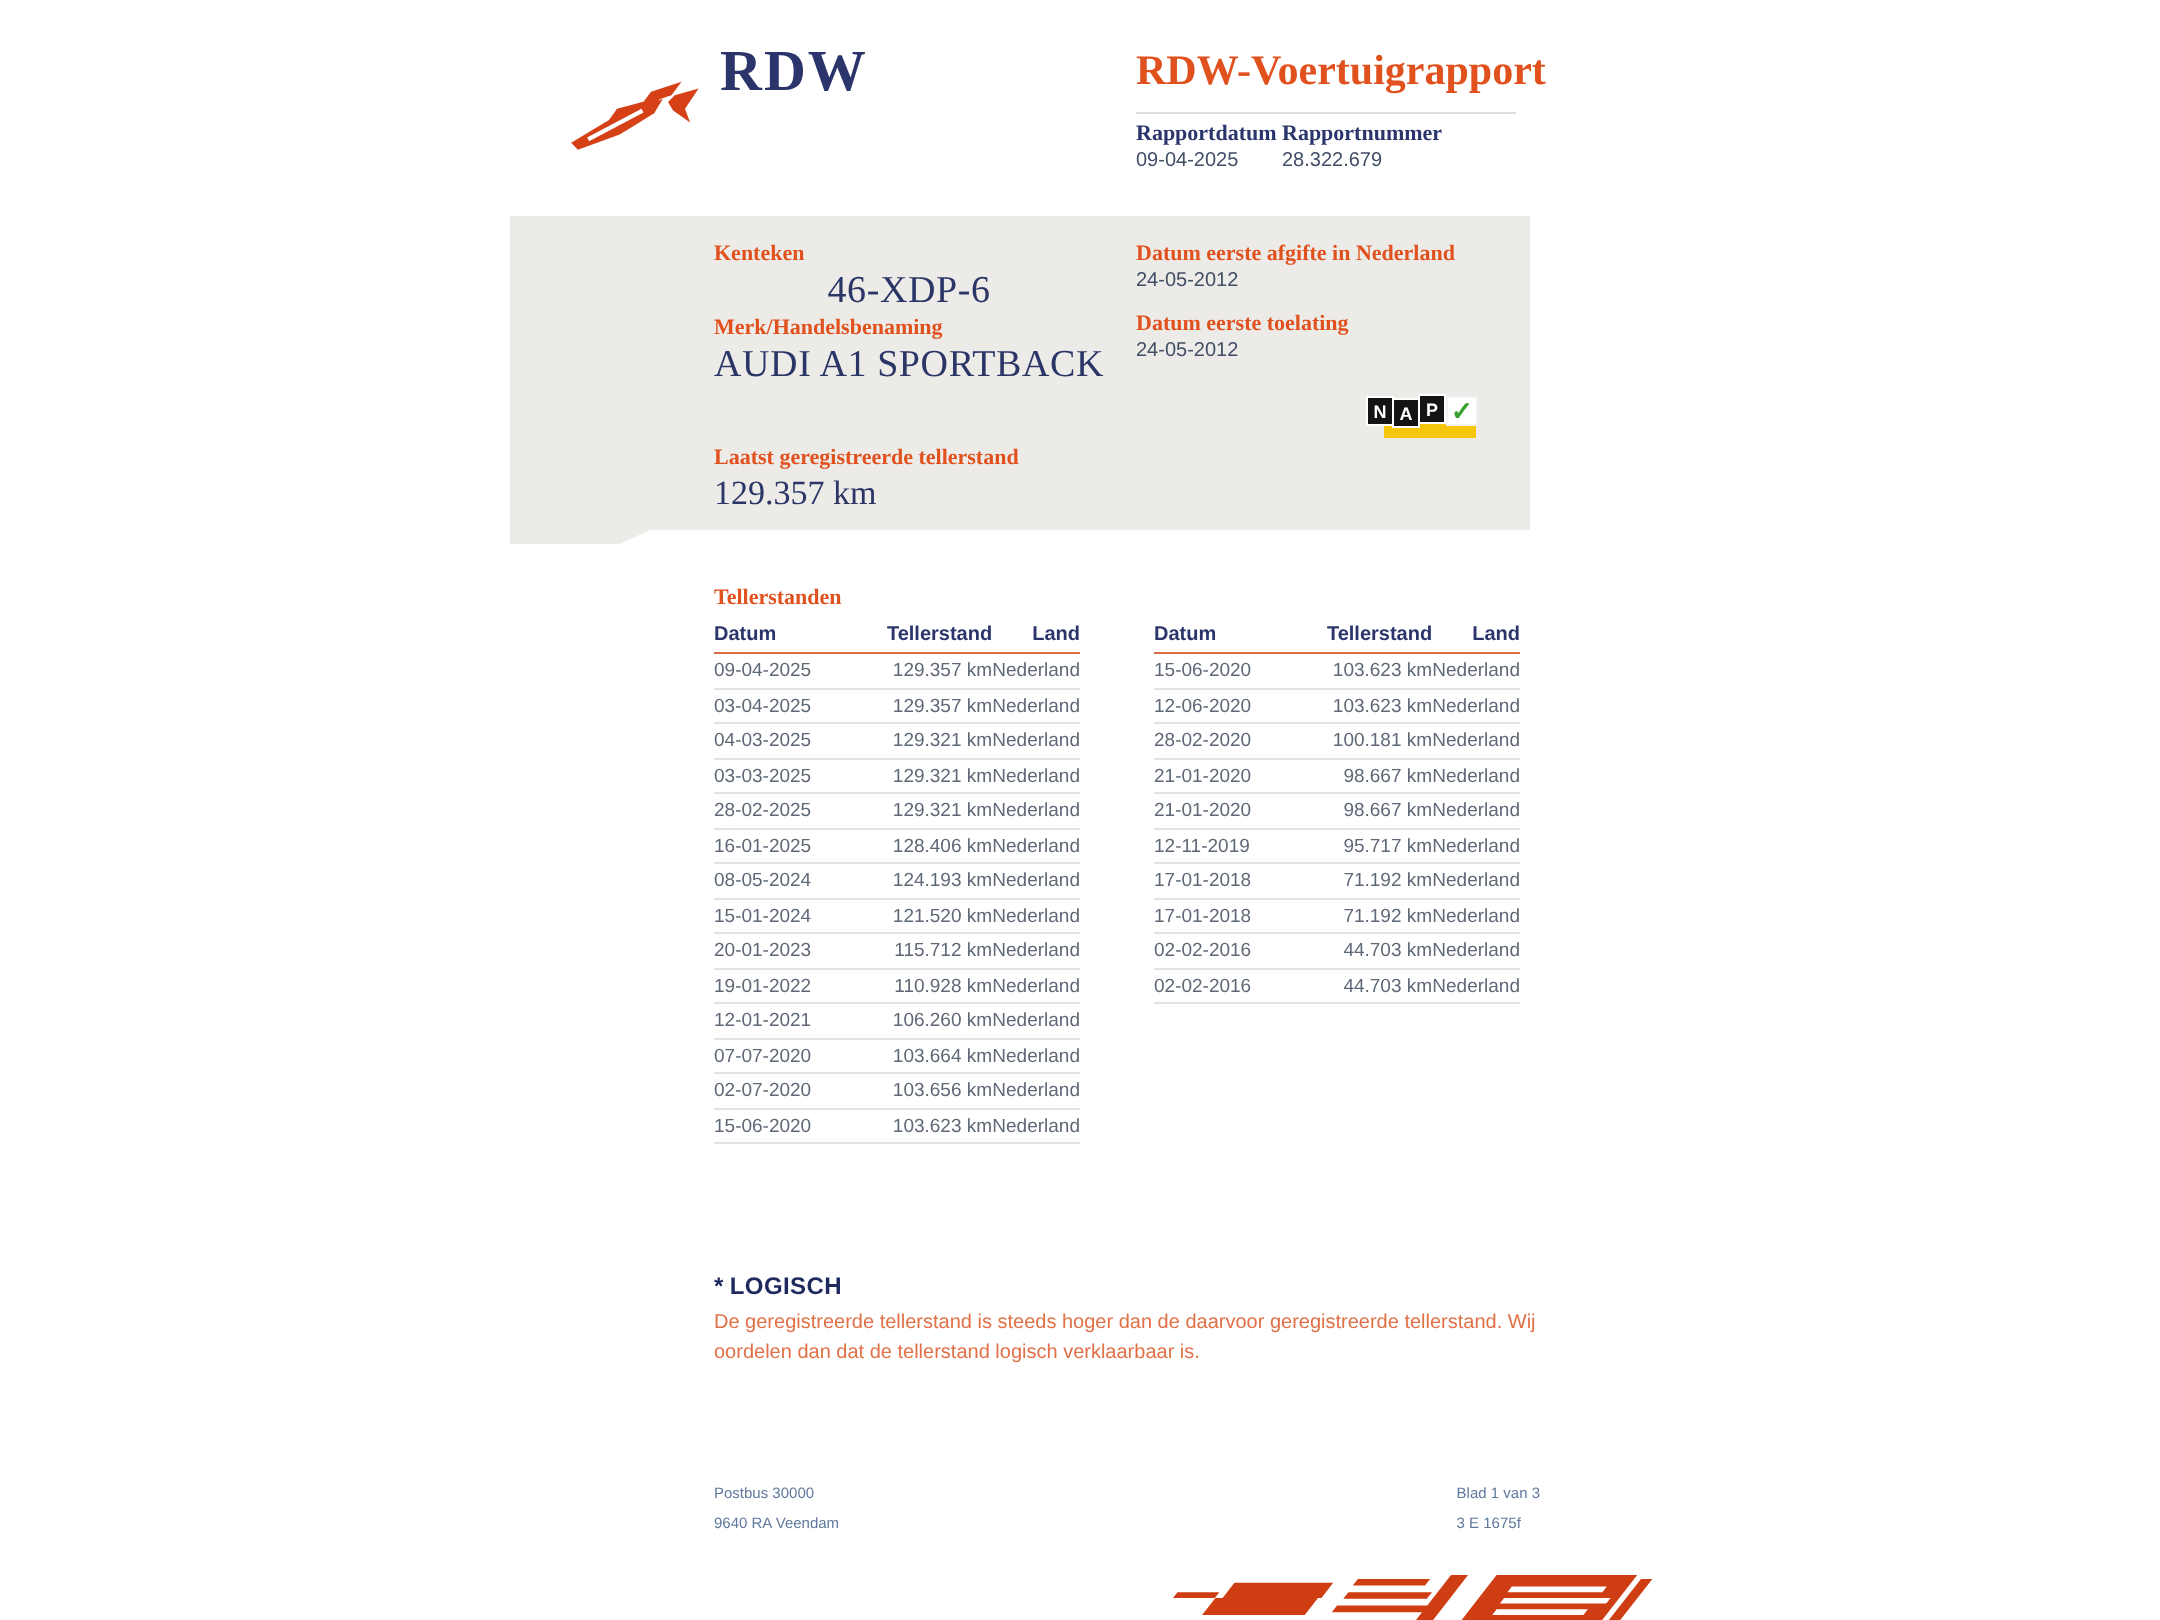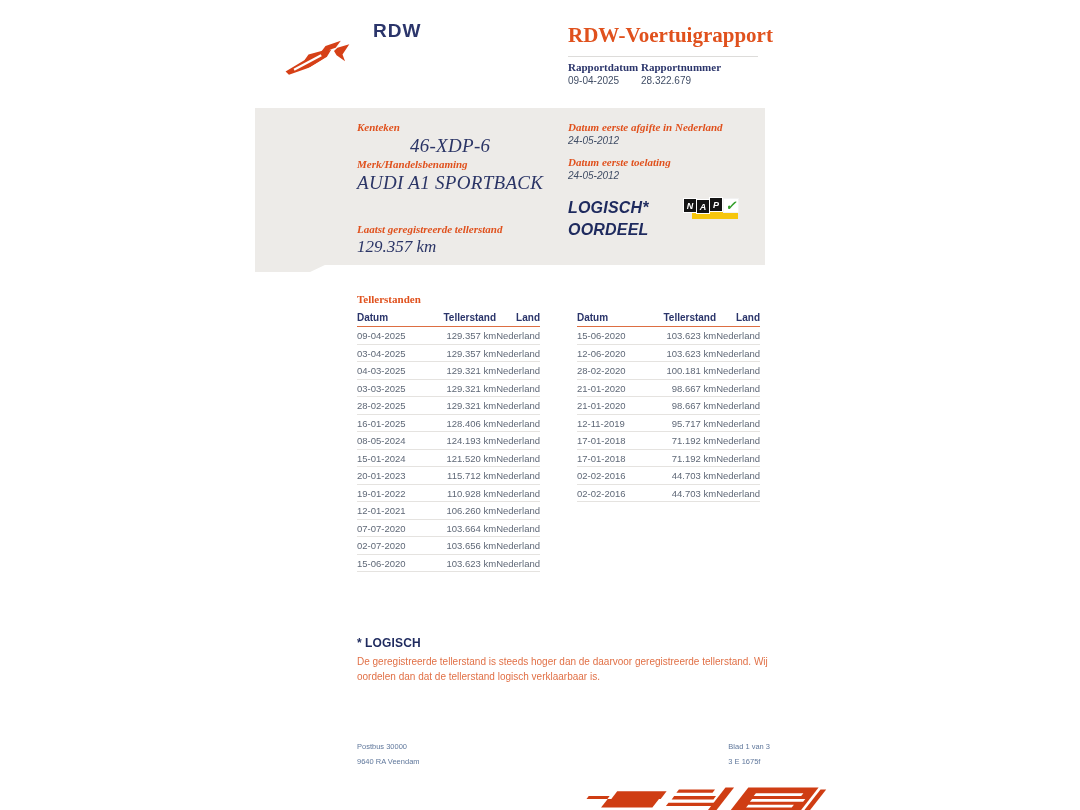--- a/index.html
+++ b/index.html
@@ -8,42 +8,41 @@
     background:#ffffff;
     font-family:"Liberation Sans", sans-serif;
     position:relative;
     overflow:hidden;
     color:#2b356b;
   }
 
   
   .logo-icon { position:absolute; left:283px; top:28px; width:68px; height:52px; }
   .logo-text {
-    position:absolute; left:373px; top:20px;
-    font-family:Liberation Sans, sans-serif;
-    font-size:19px; font-weight:bold; color:#2b356b; letter-spacing:1px;
+    position:absolute; left:360px; top:20px;
+    font-family:Liberation Serif, serif;
+    font-size:29px; font-weight:bold; color:#2b356b; letter-spacing:1px;
   }
   .doc-title {
     position:absolute; left:568px; top:23px;
     font-family:"Liberation Serif", serif;
     font-size:21px; font-weight:bold; color:#e0511d;
   }
   .head-rule { position:absolute; left:568px; top:56px; width:190px; height:1px; background:#dddcda; }
   .report-meta { position:absolute; left:568px; top:61px; display:flex; }
   .meta-block { width:73px; }
   .meta-block + .meta-block { width:auto; }
   .meta-label { font-family:"Liberation Serif", serif; font-size:11px; font-weight:bold; color:#2b356b; line-height:13px; }
   .meta-value { font-size:10px; color:#414e66; line-height:14px; }
 
   
   .vehicle-panel {
     position:absolute; left:255px; top:108px; width:510px; height:164px;
     background:#edebe8;
     clip-path:polygon(0 0, 100% 0, 100% 95.7%, 13.7% 95.7%, 10.8% 100%, 0 100%);
-    font-style:italic;
   }
   .panel-col-left  { position:absolute; left:102px; top:13px; }
   .panel-col-right { position:absolute; left:313px; top:13px; }
   .fld-label { font-family:"Liberation Serif", serif; font-size:11px; font-weight:bold; color:#e0511d; line-height:13px; }
   .fld-value-lg { font-family:"Liberation Serif", serif; font-size:19px; font-weight:normal; color:#2b3566; line-height:24px; letter-spacing:0.3px;text-align:center; }
   .fld-value-md { font-family:"Liberation Serif", serif; font-size:17px; color:#2b3566; line-height:22px; }
   .fld-value-sm { font-size:10px; color:#414e66; line-height:13px; }
   .mb8 { margin-bottom:9px; }
   .gap-teller { margin-top:28px; }
   .oordeel { margin-top:15px; font-size:16px; font-weight:bold; color:#1e2a5e; line-height:22px; letter-spacing:0.2px; }
@@ -136,24 +135,20 @@
       <div class="fld-label">Merk/Handelsbenaming</div>
       <div class="fld-value-lg">AUDI A1 SPORTBACK</div>
       <div class="fld-label gap-teller">Laatst geregistreerde tellerstand</div>
       <div class="fld-value-md">129.357 km</div>
     </div>
     <div class="panel-col-right">
       <div class="fld-label">Datum eerste afgifte in Nederland</div>
       <div class="fld-value-sm mb8">24-05-2012</div>
       <div class="fld-label">Datum eerste toelating</div>
       <div class="fld-value-sm">24-05-2012</div>
-      <div class="oordeel">
-        <div>LOGISCH*</div>
-        <div>OORDEEL</div>
-      </div>
     </div>
     <div class="nap">
       <div class="nap-bar"></div>
       <div class="nap-box nap-n">N</div>
       <div class="nap-box nap-a">A</div>
       <div class="nap-box nap-p">P</div>
       <div class="nap-check">✓</div>
     </div>
   </section>
 

